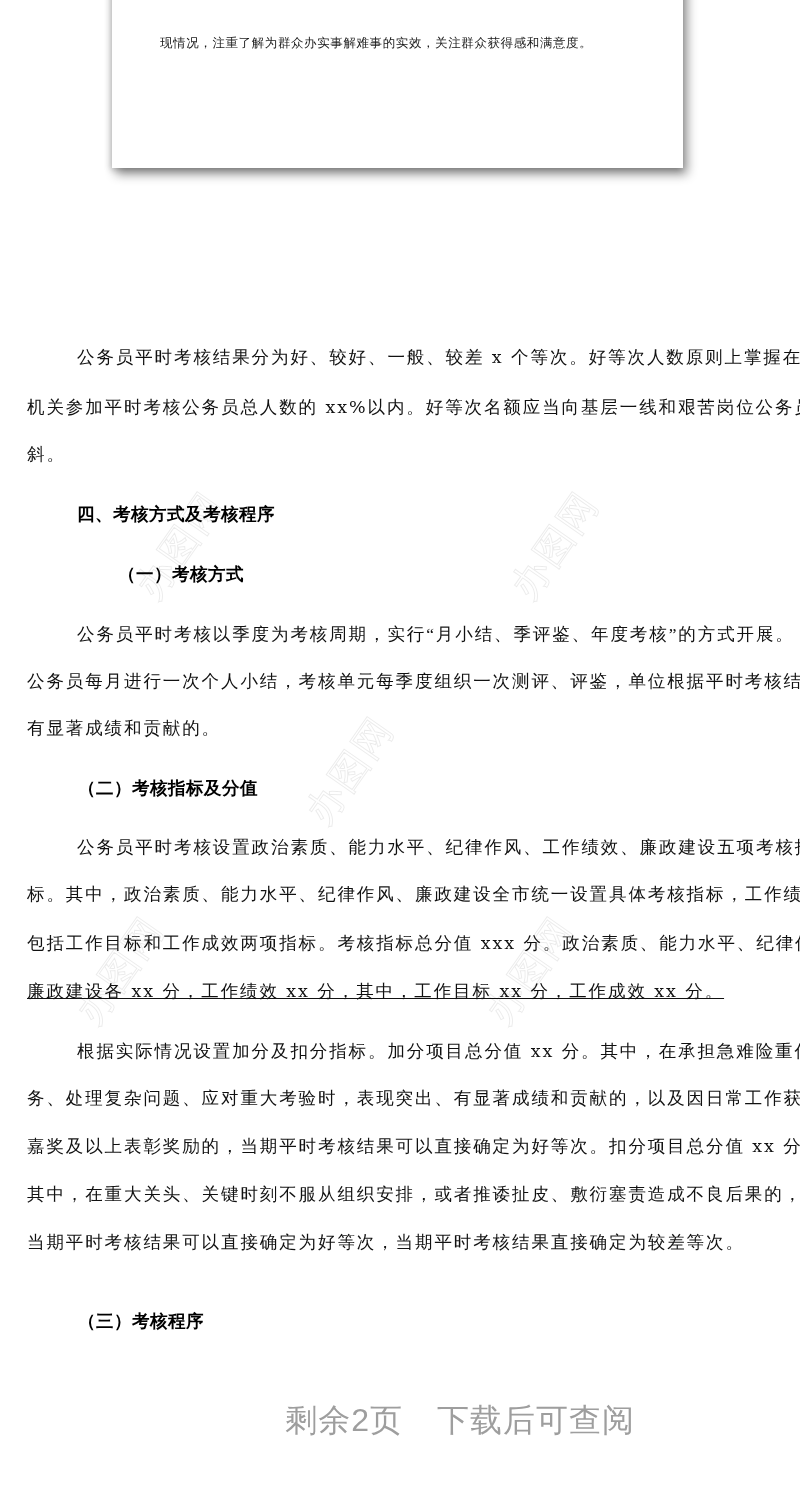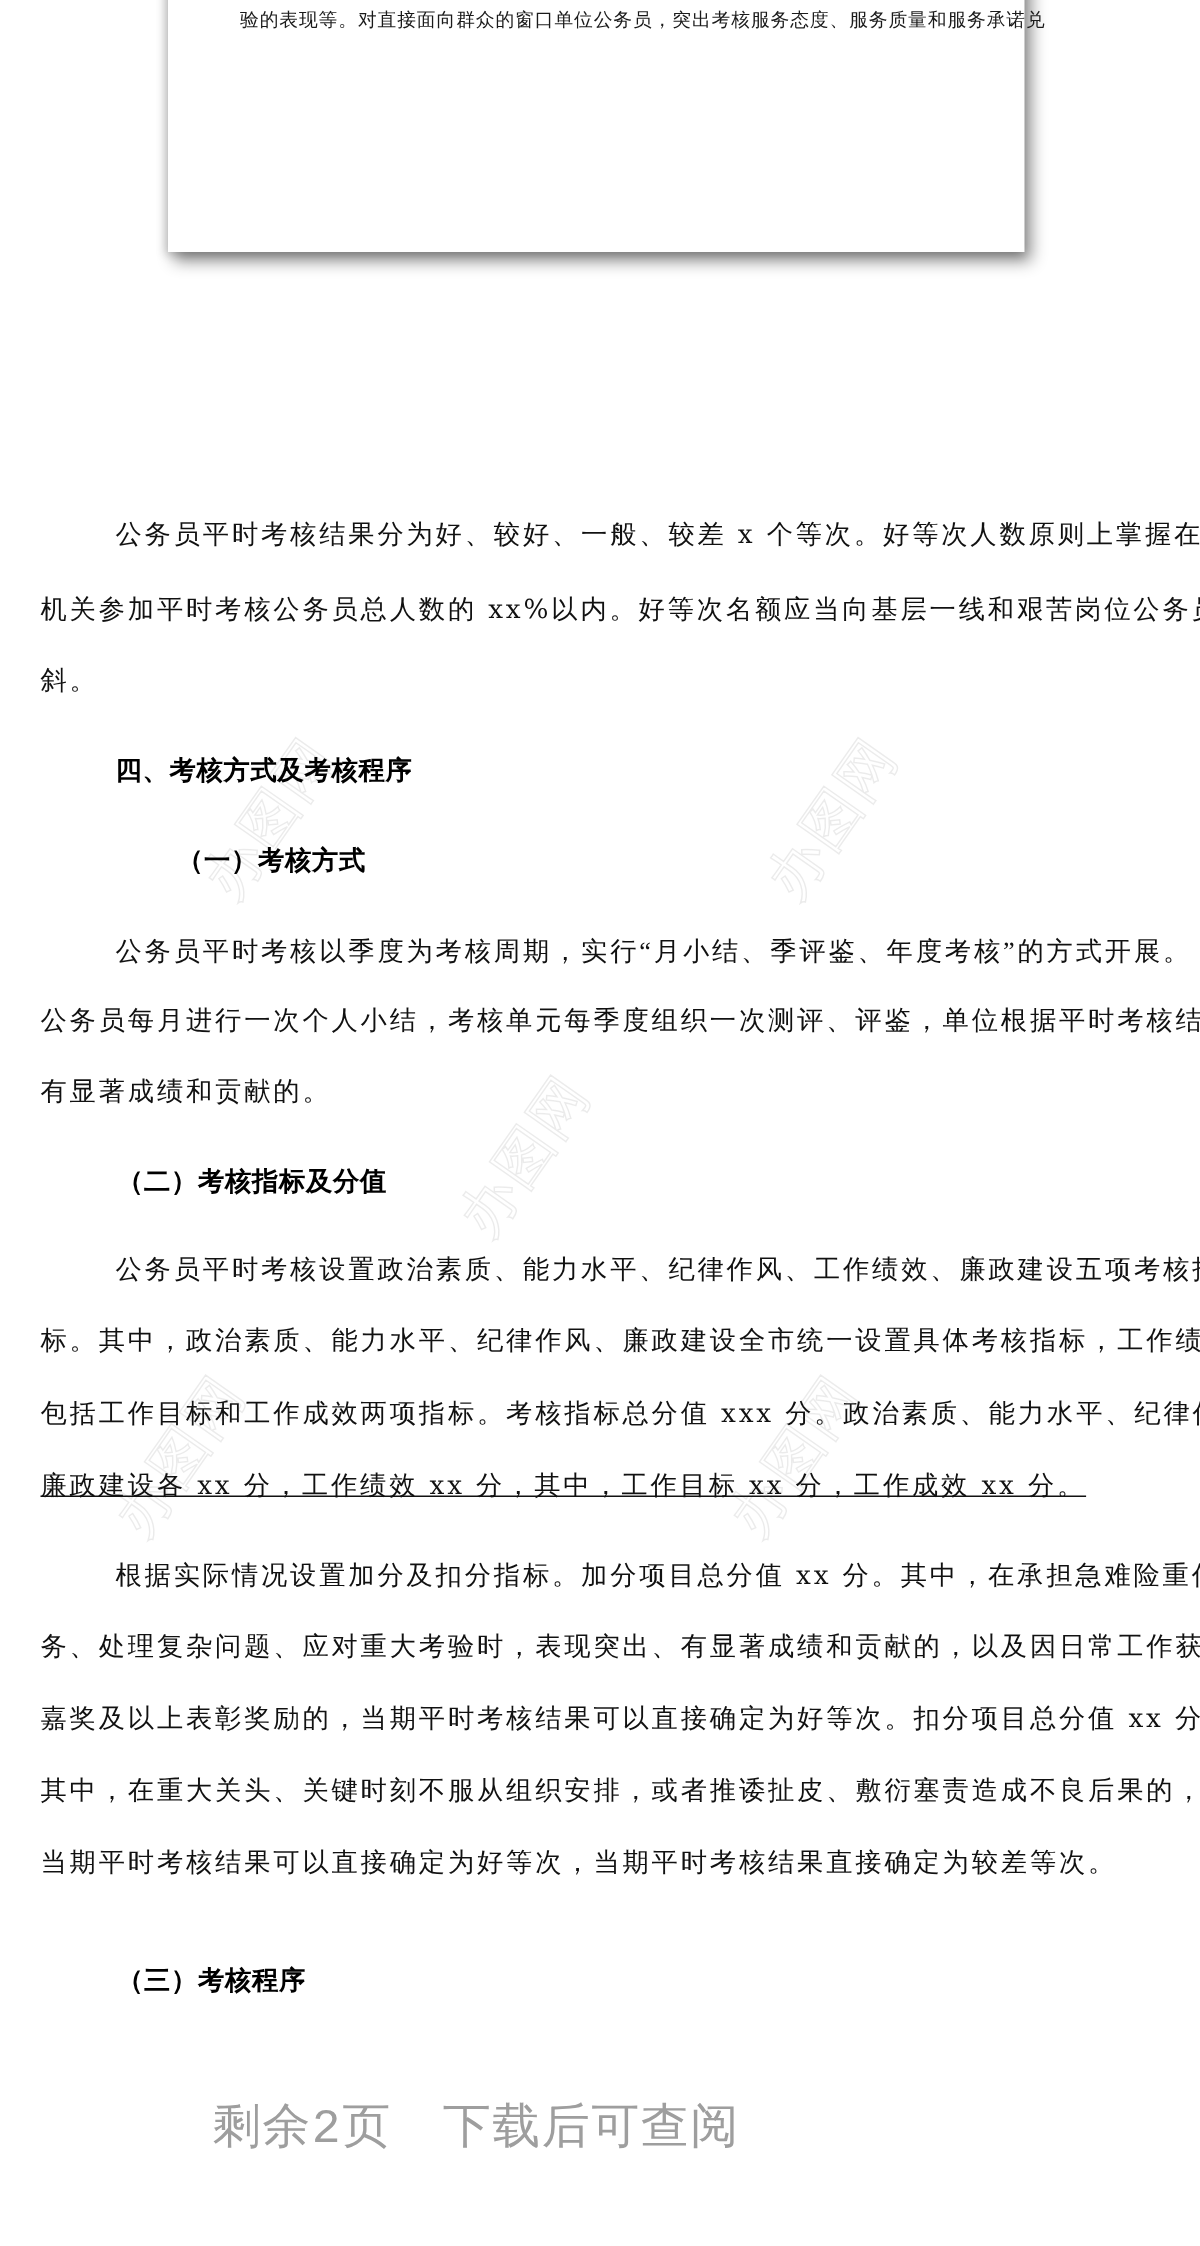--- a/index.html
+++ b/index.html
@@ -75,34 +75,34 @@
     letter-spacing: 2px;
     pointer-events: none;
   }
 
   
   .more-prompt {
     position: absolute;
     left: 0;
     width: 635px;
     top: 1400px;
-    text-align: center;
-    font-family: Liberation Mono, monospace;
+    text-align: right;
+    font-family: Liberation Sans, sans-serif;
     font-size: 32px;
     line-height: 40px;
     color: #9e9e9e;
     letter-spacing: 1px;
   }
   .more-prompt .gap { display: inline-block; width: 34px; }
 </style>
 </head>
 <body>
 
 <div class="page-card">
-  <div class="card-line l1">验的表现等。对直接面向群众的窗口单位公务员，突出考核服务态度、服务质量和服务承诺兑</div>
+  <div class="card-line l2">现情况，注重了解为群众办实事解难事的实效，关注群众获得感和满意度。</div>
 </div>
 
 <div class="wm" style="left:120px; top:520px;">办图网</div>
 <div class="wm" style="left:495px; top:520px;">办图网</div>
 <div class="wm" style="left:290px; top:745px;">办图网</div>
 <div class="wm" style="left:60px; top:945px;">办图网</div>
 <div class="wm" style="left:470px; top:945px;">办图网</div>
 
 <div class="doc">
 

